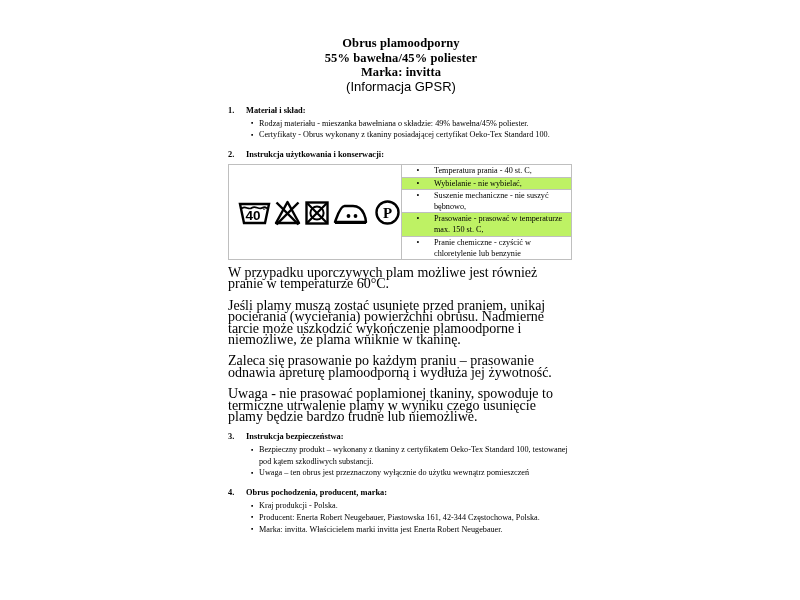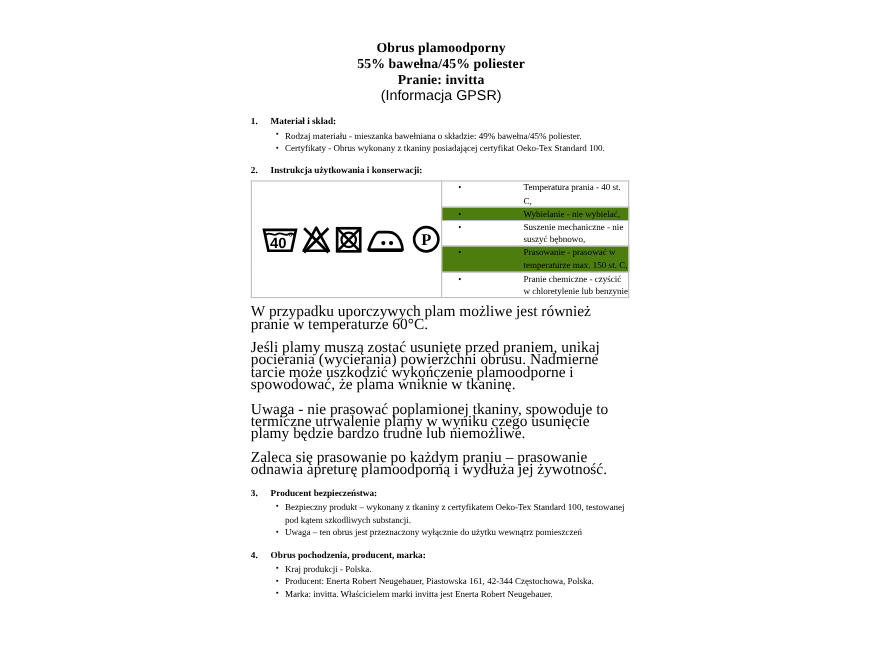--- a/index.html
+++ b/index.html
@@ -112,24 +112,23 @@
     flex: 0 0 32px;
     text-align: center;
     font-size: 8px;
     line-height: 11.2px;
   }
   .care-row-text .dot::before {
     content: "\2022";
   }
   .care-row-text .txt {
     flex: 1;
-    margin-left: 42px;
   }
   tr.shaded td {
-    background: #4d7c0f;
+    background: #bef264;
   }
 
   .symbol-row {
     display: flex;
     align-items: center;
     justify-content: flex-end;
     gap: 3px;
   }
   .symbol-row svg {
     display: block;
@@ -147,21 +146,21 @@
 </style>
 </head>
 <body>
 
 <div class="page">
   <div class="content">
 
     <div class="title-block">
       <div class="title-line">Obrus plamoodporny</div>
       <div class="title-line">55% bawełna/45% poliester</div>
-      <div class="title-line">Pranie: invitta</div>
+      <div class="title-line">Marka: invitta</div>
       <div class="subtitle-line">(Informacja GPSR)</div>
     </div>
 
     <div class="section">
       <div class="section-heading">
         <span class="section-num">1.</span>
         <span class="section-title">Materiał i skład:</span>
       </div>
       <ul class="bullets">
         <li>Rodzaj materiału - mieszanka bawełniana o składzie: 49% bawełna/45% poliester.</li>
@@ -261,29 +260,29 @@
               <div class="bullet-wrap">
                 <span class="dot"></span>
                 <span class="txt">Pranie chemiczne - czyścić w chloretylenie lub benzynie</span>
               </div>
             </td>
           </tr>
         </tbody>
       </table>
 
       <div class="para first">W przypadku uporczywych plam możliwe jest również pranie w temperaturze 60°C.</div>
-      <div class="para">Jeśli plamy muszą zostać usunięte przed praniem, unikaj pocierania (wycierania) powierzchni obrusu. Nadmierne tarcie może uszkodzić wykończenie plamoodporne i spowodować, że plama wniknie w tkaninę.</div>
+      <div class="para">Jeśli plamy muszą zostać usunięte przed praniem, unikaj pocierania (wycierania) powierzchni obrusu. Nadmierne tarcie może uszkodzić wykończenie plamoodporne i niemożliwe, że plama wniknie w tkaninę.</div>
+      <div class="para">Zaleca się prasowanie po każdym praniu – prasowanie odnawia apreturę plamoodporną i wydłuża jej żywotność.</div>
       <div class="para">Uwaga - nie prasować poplamionej tkaniny, spowoduje to termiczne utrwalenie plamy w wyniku czego usunięcie plamy będzie bardzo trudne lub niemożliwe.</div>
-      <div class="para">Zaleca się prasowanie po każdym praniu – prasowanie odnawia apreturę plamoodporną i wydłuża jej żywotność.</div>
     </div>
 
     <div class="section">
       <div class="section-heading">
         <span class="section-num">3.</span>
-        <span class="section-title">Producent bezpieczeństwa:</span>
+        <span class="section-title">Instrukcja bezpieczeństwa:</span>
       </div>
       <ul class="bullets">
         <li>Bezpieczny produkt – wykonany z tkaniny z certyfikatem Oeko-Tex Standard 100, testowanej pod kątem szkodliwych substancji.</li>
         <li>Uwaga – ten obrus jest przeznaczony wyłącznie do użytku wewnątrz pomieszczeń</li>
       </ul>
     </div>
 
     <div class="section">
       <div class="section-heading">
         <span class="section-num">4.</span>

